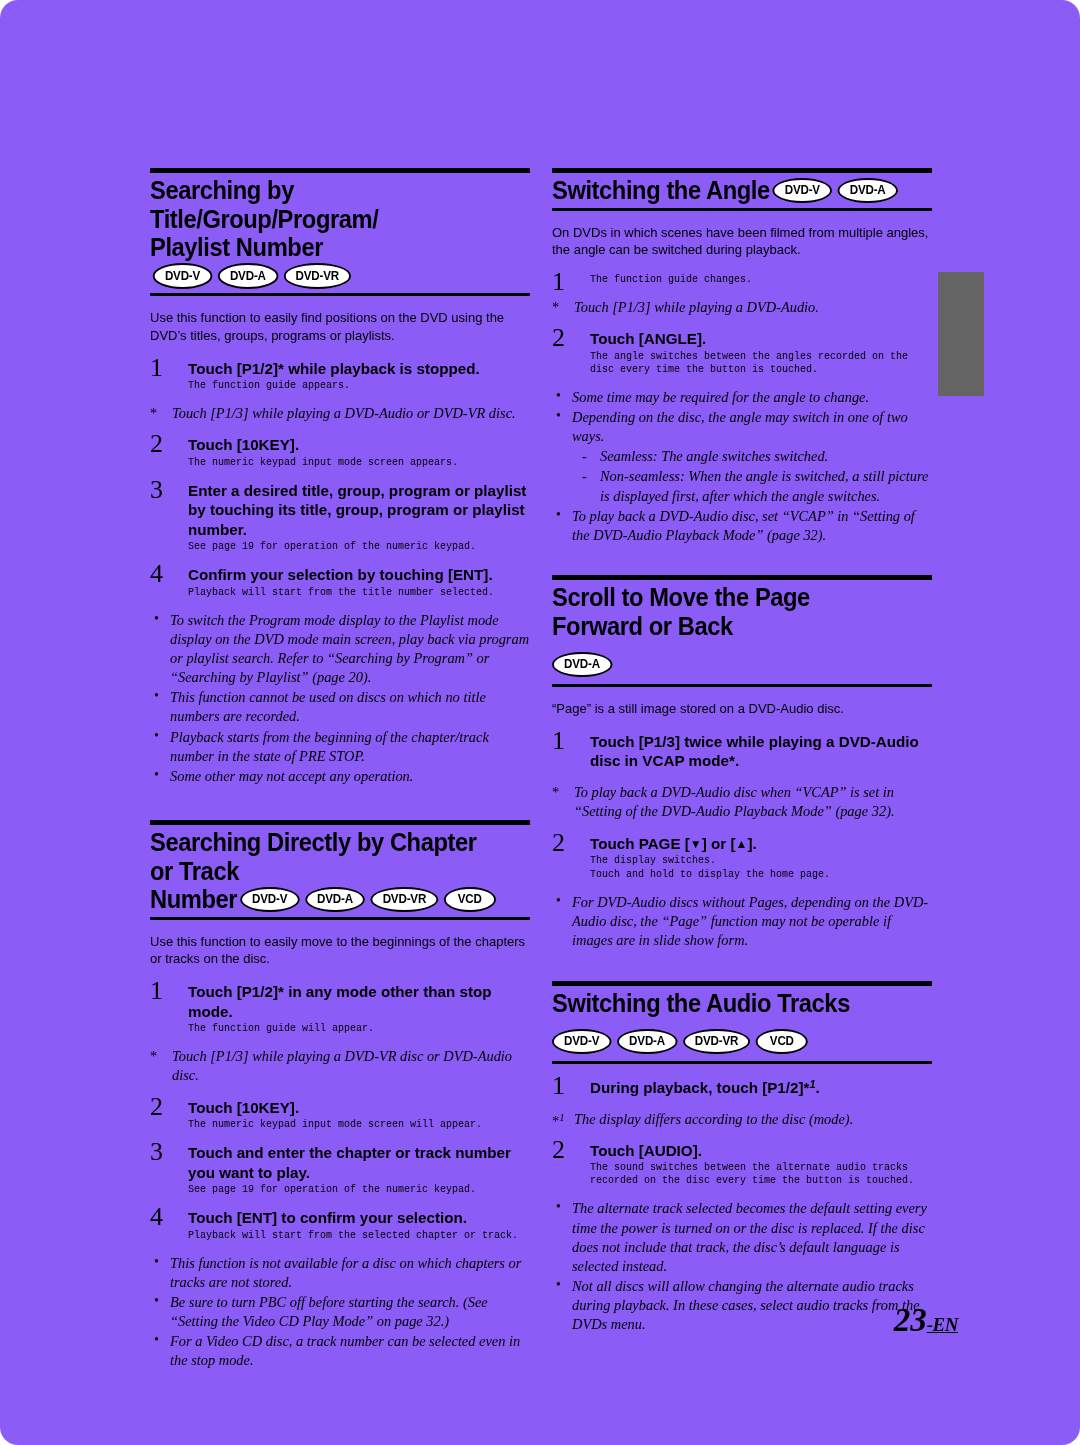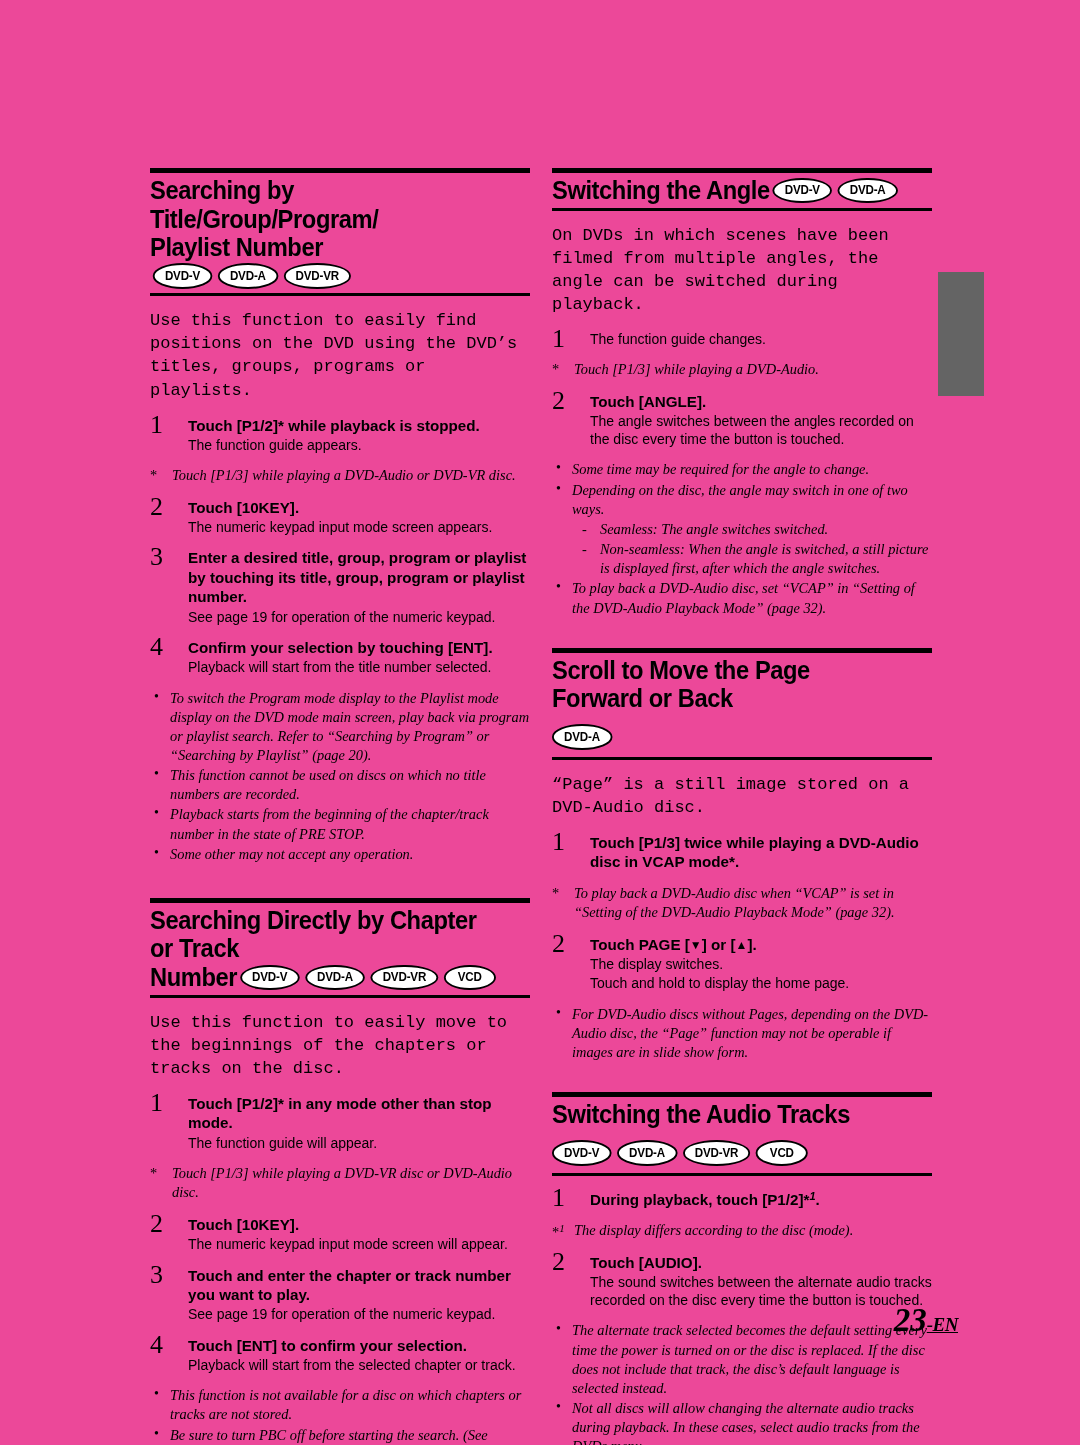--- a/index.html
+++ b/index.html
@@ -4,23 +4,24 @@
 <style>
   html, body {
     margin: 0;
     padding: 0;
     background: #ffffff;
   }
   .page {
     position: relative;
     width: 1080px;
     height: 1445px;
-    background: #ec4899;
+    background: #8b5cf6;
     overflow: hidden;
     font-family: "Liberation Serif", "DejaVu Serif", serif;
+    border-radius: 18px;
   }
 
   
   .col {
     position: absolute;
     top: 168px;
     width: 380px;
   }
   .col-left  { left: 150px; }
   .col-right { left: 552px; }
@@ -78,22 +79,22 @@
     letter-spacing: -0.2px;
     color: #000;
     background: #fff;
   }
   .badge.wide { padding-left: 13px; padding-right: 13px; }
   .badge-row { margin-top: 5px; }
   .badge-row .badge { vertical-align: baseline; margin-left: 0; margin-right: 6px; }
 
   
   .intro {
-    font-family: Liberation Mono, monospace;
-    font-size: 17px;
+    font-family: Liberation Sans, sans-serif;
+    font-size: 13px;
     line-height: 1.36;
     color: #000;
     margin: 4px 0 14px 0;
   }
 
   
   .step {
     position: relative;
     padding-left: 38px;
     margin-bottom: 12px;
@@ -109,22 +110,22 @@
   }
   .step-title {
     font-family: "Liberation Sans", sans-serif;
     font-weight: bold;
     font-size: 15.2px;
     line-height: 1.28;
     color: #000;
     margin: 0;
   }
   .step-body {
-    font-family: Liberation Sans, sans-serif;
-    font-size: 14px;
+    font-family: Liberation Mono, monospace;
+    font-size: 10px;
     line-height: 1.3;
     color: #000;
     margin: 1px 0 0 0;
   }
   .key {
     font-family: "Liberation Sans", sans-serif;
     font-weight: bold;
   }
 
   

